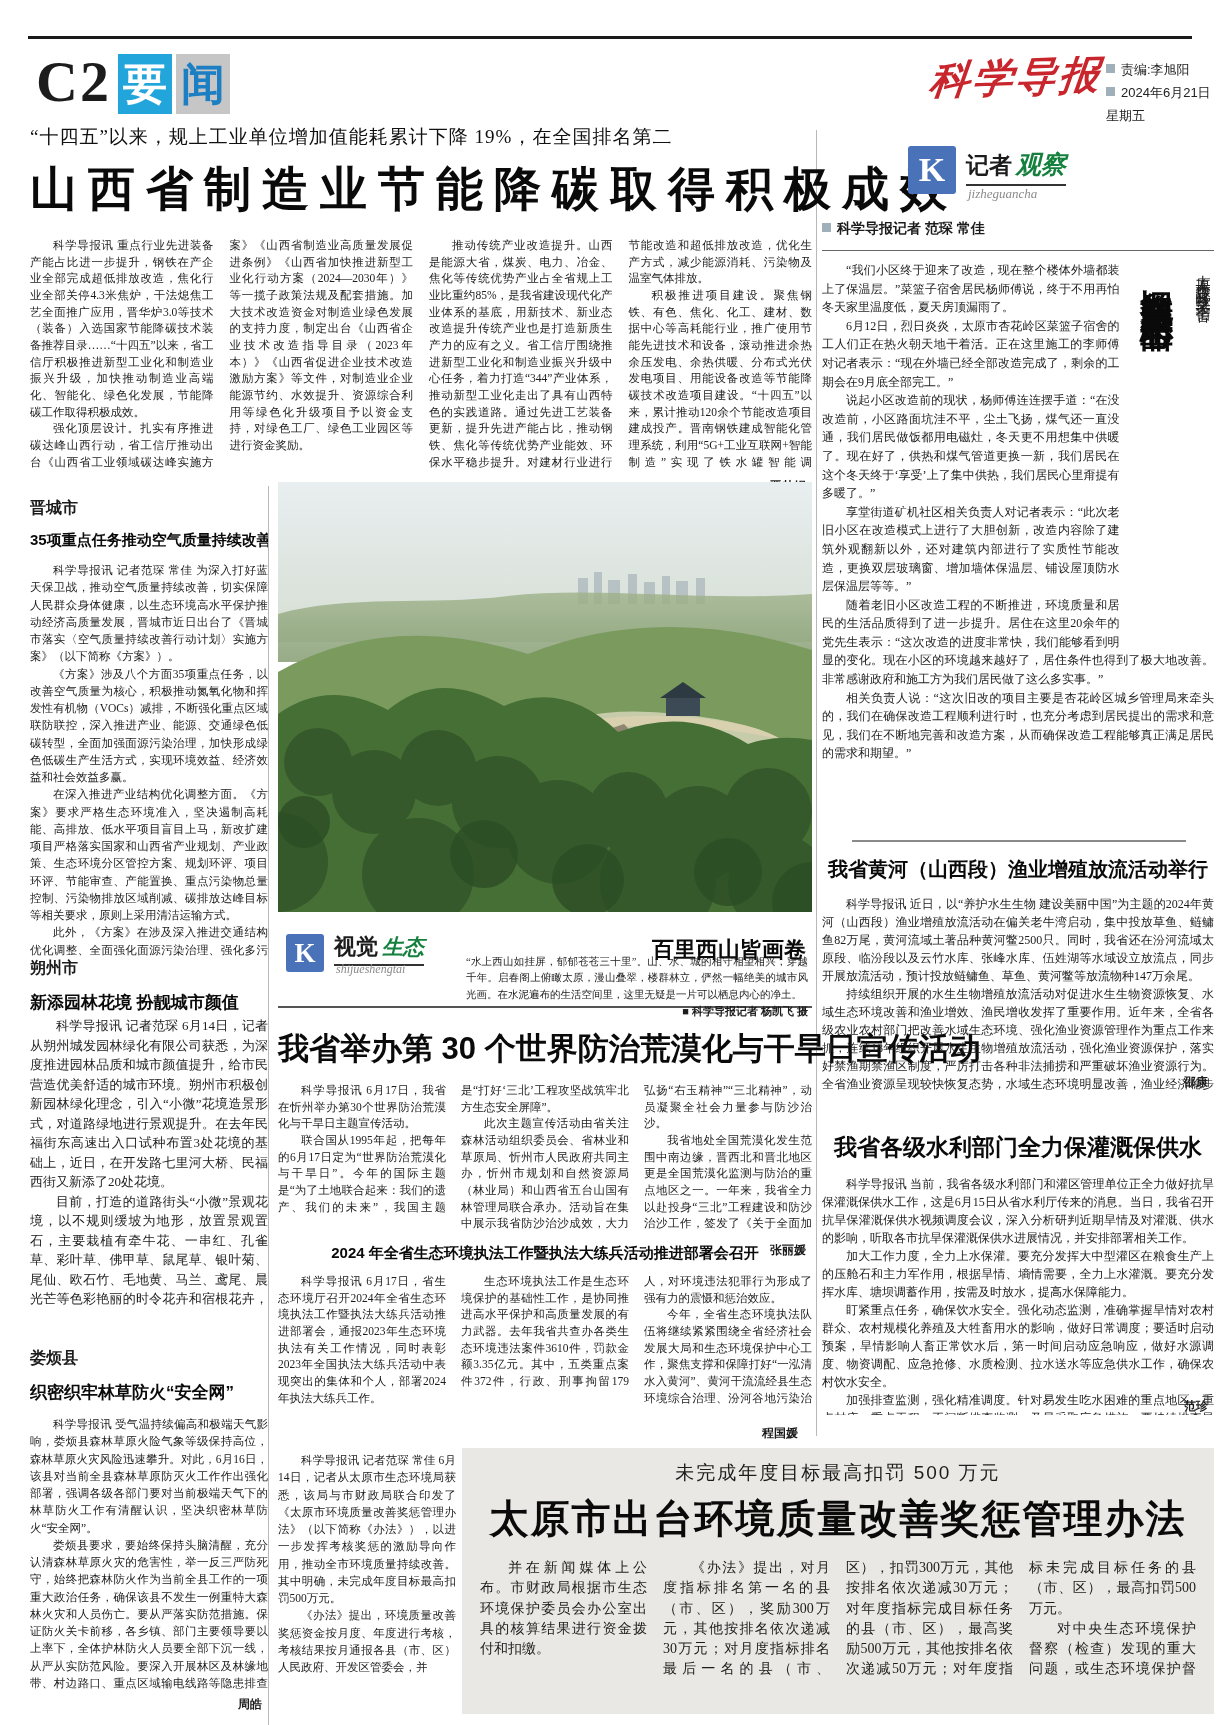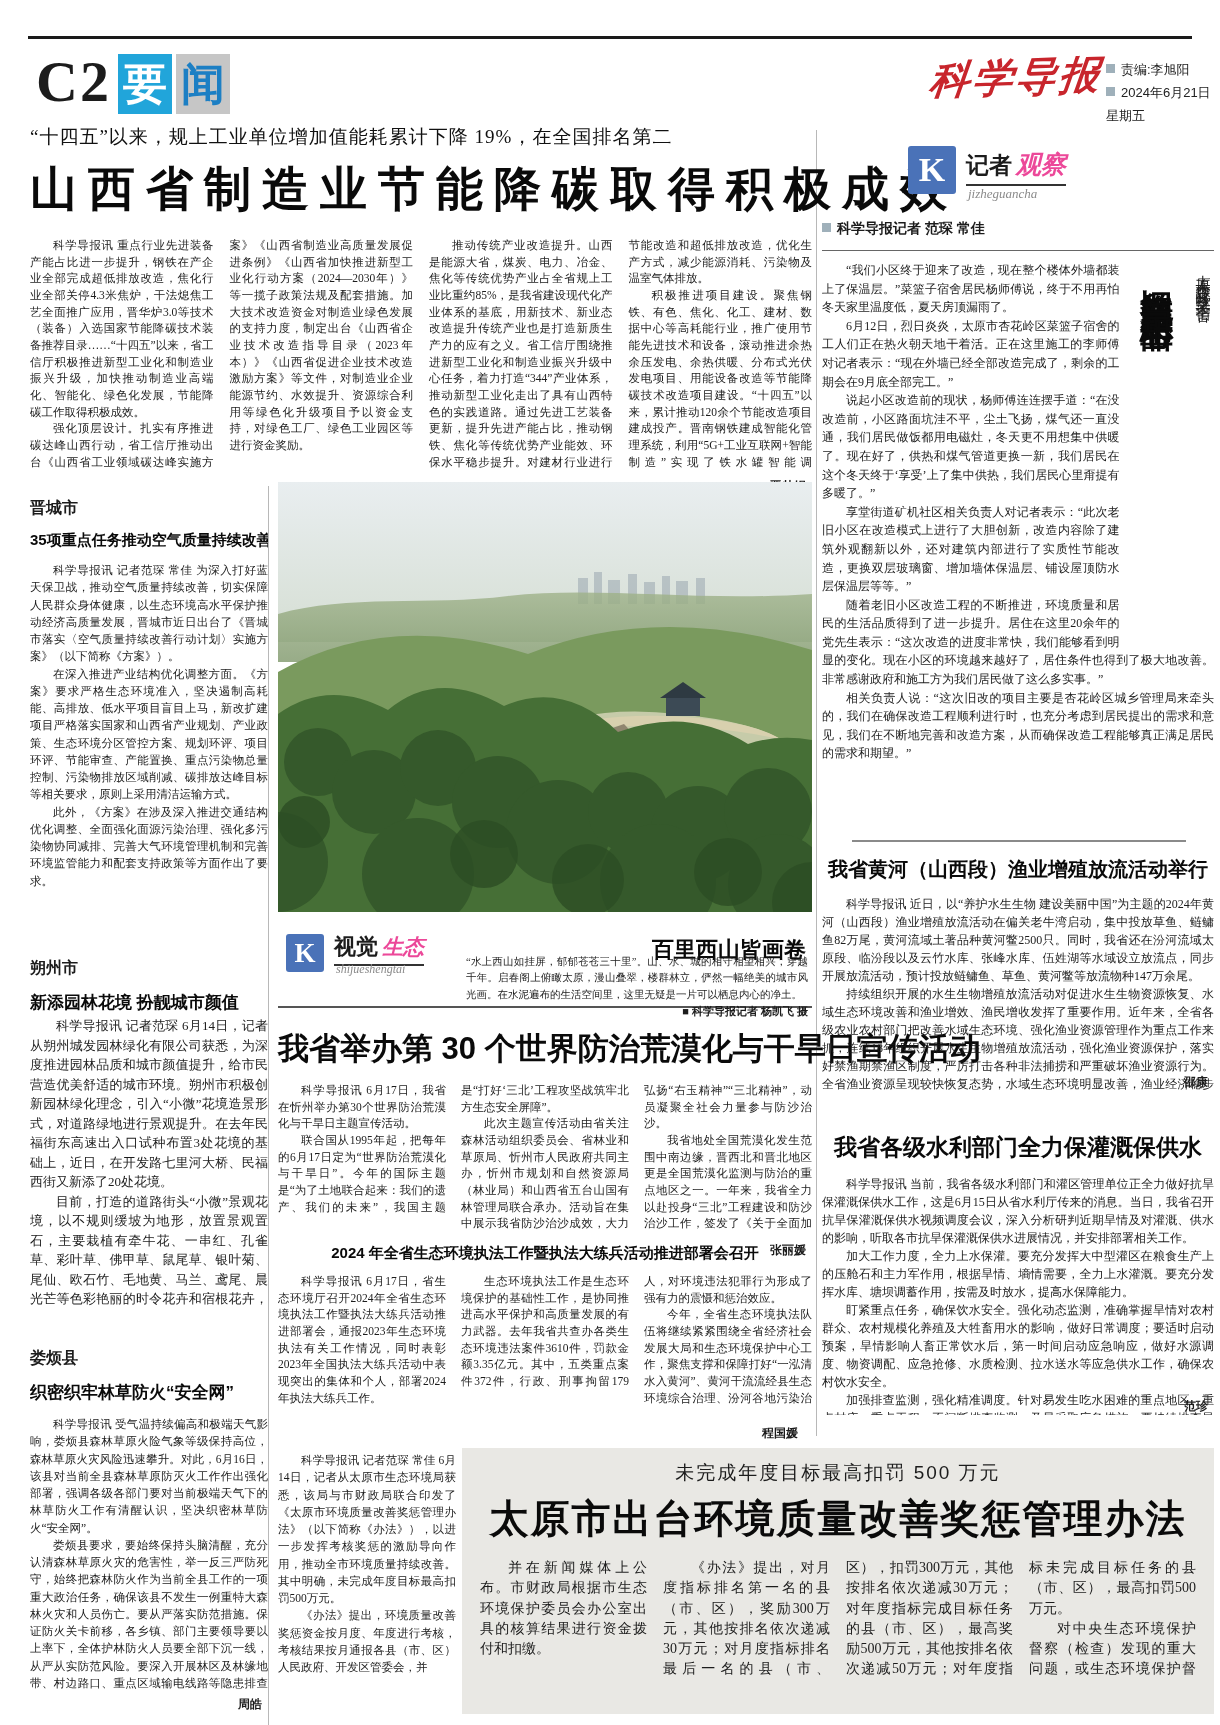--- a/index.html
+++ b/index.html
@@ -10,21 +10,21 @@
   .sans { font-family:"Liberation Sans","DejaVu Sans",sans-serif; }
   .para { text-indent:2em; text-align:justify; margin:0; }
   .body-txt { overflow:hidden; column-fill:auto; }
   .headline { font-family:"Liberation Sans","DejaVu Sans",sans-serif; font-weight:bold; color:#0a0a0a; }
   .author-line { text-align:right; font-weight:bold; font-size:12px; padding-right:6px; }
   .sq { display:inline-block; width:9px; height:9px; background:#9fb0ba; margin-right:6px; vertical-align:1px; }
   .rule-h { background:#8a8a8a; }
   .vline { background:#b8b8b8; width:1px; }
   .k-box { background:#4a72b8; color:#fff; font-weight:bold; text-align:center;
            font-family:"Liberation Serif",serif; border-radius:3px; }
-  .logo-script { color:#ec4899; font-style:italic; font-weight:bold; }
+  .logo-script { color:#15803d; font-style:italic; font-weight:bold; }
   .pinyin { font-style:italic; color:#8a8a8a; }
   .region-kicker { font-size:16px; font-weight:bold; font-family:"Liberation Sans",sans-serif; }
   .sec-headline { white-space:nowrap; overflow:hidden; }
   .center { text-align:center; }
 </style>
 </head>
 <body>
 
 <div class="abs rule-h" style="left:28px;top:36px;width:1164px;height:3px;background:#1a1a1a;"></div>
 
@@ -52,20 +52,21 @@
       <p class="para">积极推进项目建设。聚焦钢铁、有色、焦化、化工、建材、数据中心等高耗能行业，推广使用节能先进技术和设备，滚动推进余热余压发电、余热供暖、分布式光伏发电项目、用能设备改造等节能降碳技术改造项目建设。“十四五”以来，累计推动120余个节能改造项目建成投产。晋南钢铁建成智能化管理系统，利用“5G+工业互联网+智能制造”实现了铁水罐智能调度，“5G+立恒焦化项目”实现了远程一键智能炼焦。鹏飞集团建成5G+中央调度指挥管理平台，实现无人工厂和智慧生产。山西安泰建成捕集工业废气CO₂养殖微藻项目，探索出节能降碳新途径。</p>
     </div>
   <div class="author-line" style="margin-top:3px;">晋帅妮</div>
 </div>
 
 <div class="abs" style="left:30px;top:498px;width:238px;">
   <div class="region-kicker">晋城市</div>
   <div class="headline sec-headline" style="font-size:15px;margin-top:12px;">35项重点任务推动空气质量持续改善</div>
   <div class="body-txt" style="margin-top:12px;height:394px;font-size:11.5px;line-height:1.5;">
       <p class="para">科学导报讯  记者范琛 常佳  为深入打好蓝天保卫战，推动空气质量持续改善，切实保障人民群众身体健康，以生态环境高水平保护推动经济高质量发展，晋城市近日出台了《晋城市落实〈空气质量持续改善行动计划〉实施方案》（以下简称《方案》）。</p>
+      <p class="para">《方案》涉及八个方面35项重点任务，以改善空气质量为核心，积极推动氮氧化物和挥发性有机物（VOCs）减排，不断强化重点区域联防联控，深入推进产业、能源、交通绿色低碳转型，全面加强面源污染治理，加快形成绿色低碳生产生活方式，实现环境效益、经济效益和社会效益多赢。</p>
       <p class="para">在深入推进产业结构优化调整方面。《方案》要求严格生态环境准入，坚决遏制高耗能、高排放、低水平项目盲目上马，新改扩建项目严格落实国家和山西省产业规划、产业政策、生态环境分区管控方案、规划环评、项目环评、节能审查、产能置换、重点污染物总量控制、污染物排放区域削减、碳排放达峰目标等相关要求，原则上采用清洁运输方式。</p>
       <p class="para">此外，《方案》在涉及深入推进交通结构优化调整、全面强化面源污染治理、强化多污染物协同减排、完善大气环境管理机制和完善环境监管能力和配套支持政策等方面作出了要求。</p>
     </div>
 </div>
 
 <div class="abs" style="left:30px;top:958px;width:238px;">
   <div class="region-kicker">朔州市</div>
   <div class="headline sec-headline" style="font-size:17px;margin-top:12px;">新添园林花境  扮靓城市颜值</div>
   <div class="body-txt" style="margin-top:2px;height:292px;font-size:13px;line-height:1.5;">
       <p class="para">科学导报讯  记者范琛  6月14日，记者从朔州城发园林绿化有限公司获悉，为深度推进园林品质和城市颜值提升，给市民营造优美舒适的城市环境。朔州市积极创新园林绿化理念，引入“小微”花境造景形式，对道路绿地进行景观提升。在去年民福街东高速出入口试种布置3处花境的基础上，近日，在开发路七里河大桥、民福西街又新添了20处花境。</p>

